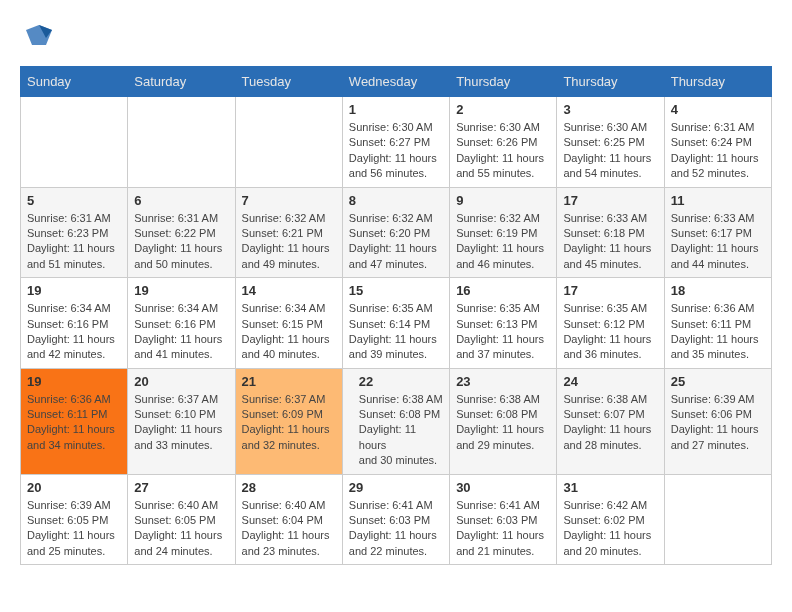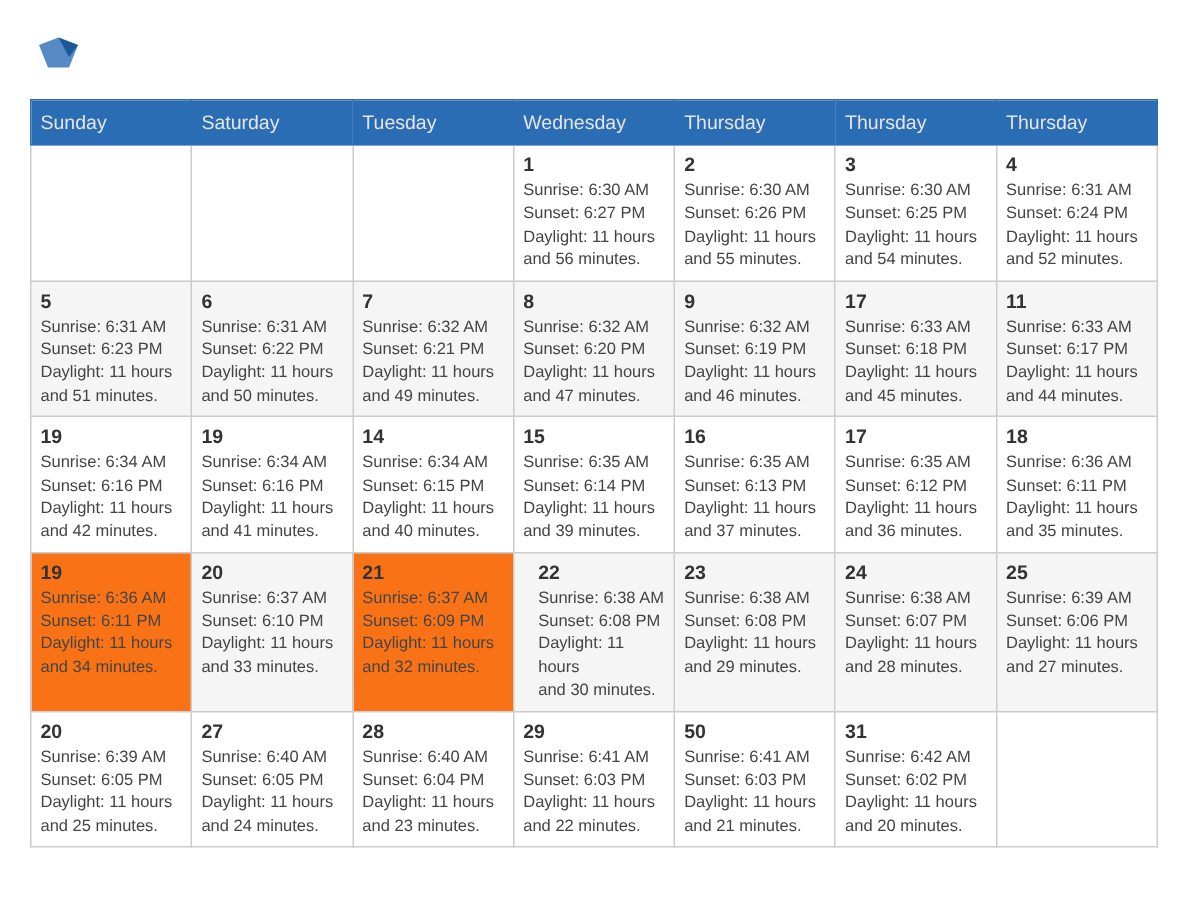--- a/index.html
+++ b/index.html
@@ -209,21 +209,21 @@
       </tr>
       <tr>
         <td style="background: #f97316;">
           <div class="day-number">19</div>
           <div class="day-info">Sunrise: 6:36 AM<br>Sunset: 6:11 PM<br>Daylight: 11 hours<br>and 34 minutes.</div>
         </td>
         <td style="background: rgb(245, 245, 245);">
           <div class="day-number">20</div>
           <div class="day-info">Sunrise: 6:37 AM<br>Sunset: 6:10 PM<br>Daylight: 11 hours<br>and 33 minutes.</div>
         </td>
-        <td style="background: #f97316; margin-top: 12px;">
+        <td style="background: #fdba74; margin-top: 12px;">
           <div class="day-number">21</div>
           <div class="day-info">Sunrise: 6:37 AM<br>Sunset: 6:09 PM<br>Daylight: 11 hours<br>and 32 minutes.</div>
         </td>
         <td style="background: rgb(245, 245, 245); padding-left: 16px;">
           <div class="day-number">22</div>
           <div class="day-info">Sunrise: 6:38 AM<br>Sunset: 6:08 PM<br>Daylight: 11 hours<br>and 30 minutes.</div>
         </td>
         <td style="background: rgb(245, 245, 245);">
           <div class="day-number">23</div>
           <div class="day-info">Sunrise: 6:38 AM<br>Sunset: 6:08 PM<br>Daylight: 11 hours<br>and 29 minutes.</div>
@@ -248,21 +248,21 @@
         </td>
         <td>
           <div class="day-number">28</div>
           <div class="day-info">Sunrise: 6:40 AM<br>Sunset: 6:04 PM<br>Daylight: 11 hours<br>and 23 minutes.</div>
         </td>
         <td>
           <div class="day-number">29</div>
           <div class="day-info">Sunrise: 6:41 AM<br>Sunset: 6:03 PM<br>Daylight: 11 hours<br>and 22 minutes.</div>
         </td>
         <td>
-          <div class="day-number">50</div>
+          <div class="day-number">30</div>
           <div class="day-info">Sunrise: 6:41 AM<br>Sunset: 6:03 PM<br>Daylight: 11 hours<br>and 21 minutes.</div>
         </td>
         <td>
           <div class="day-number">31</div>
           <div class="day-info">Sunrise: 6:42 AM<br>Sunset: 6:02 PM<br>Daylight: 11 hours<br>and 20 minutes.</div>
         </td>
         <td class="empty-cell"></td>
       </tr>
     </tbody>
 </table>

